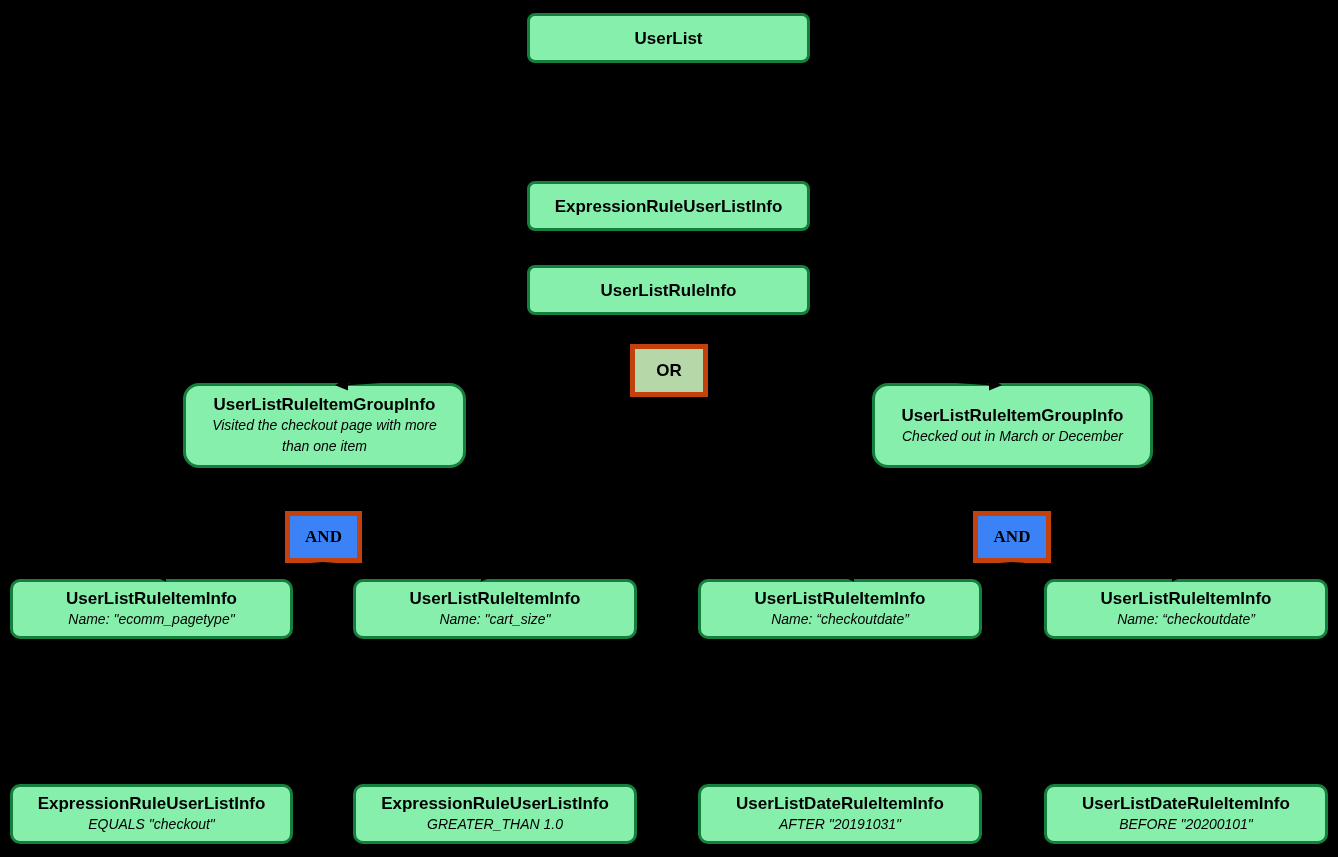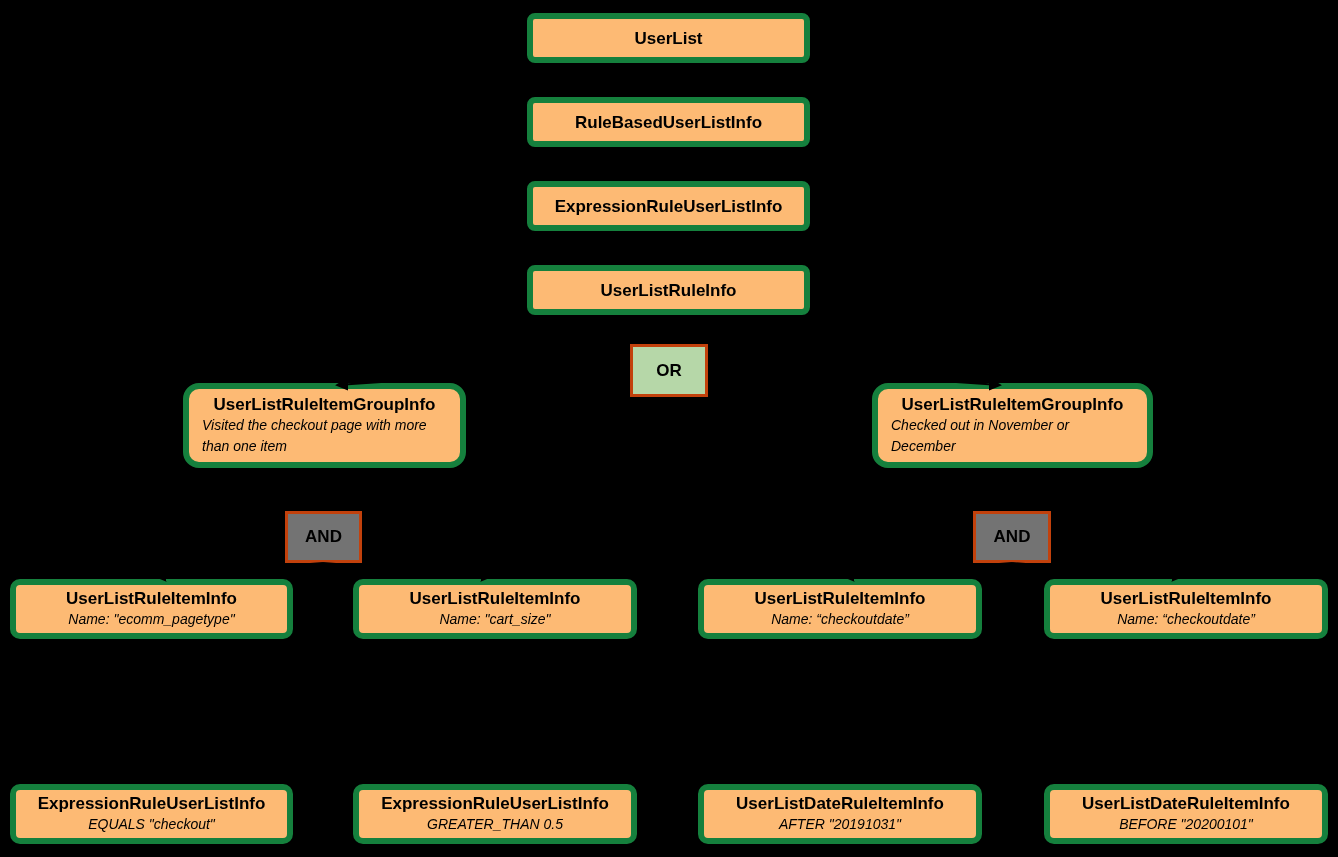--- a/index.html
+++ b/index.html
@@ -3,67 +3,64 @@
 <meta charset="utf-8">
 <style>
   html,body{margin:0;padding:0;background:#000;}
   body{
     width:1338px;height:857px;position:relative;overflow:hidden;
     font-family:"Liberation Sans",sans-serif;color:#000;
   }
   .stage{position:absolute;left:0;top:0;width:1338px;height:857px;background:#000;}
   .node{
     position:absolute;box-sizing:border-box;
-    background:#fdba74;border:6px solid #15803d;
+    background:#86efac;border:3px solid #15803d;
     display:flex;flex-direction:column;align-items:center;justify-content:center;
-    text-align:left;z-index:1;
+    text-align:center;z-index:1;
   }
   .node .title{font-weight:700;font-size:17px;line-height:21px;}
   .node .desc{font-style:italic;font-size:14px;line-height:21px;padding:0 13px;}
   .chain{border-radius:8px;}
   .group{border-radius:16px;}
   .leaf{border-radius:10px;}
   .op{
-    position:absolute;box-sizing:border-box;border:3px solid #c2410c;
+    position:absolute;box-sizing:border-box;border:5px solid #c2410c;
     display:flex;align-items:center;justify-content:center;
     font-weight:700;font-size:17px;z-index:1;
   }
   .op-or{background:#b6d7a8;}
-  .op-and{background:#737373;}
+  .op-and{background:#3b82f6;font-family:Liberation Serif, serif;}
   .connectors{position:absolute;left:0;top:0;z-index:2;pointer-events:none;}
 </style>
 </head>
 <body>
 
 <div class="stage">
 
   <div class="node chain" style="left:527px;top:13px;width:283px;height:50px;">
     <div class="title">UserList</div>
-  </div>
-  <div class="node chain" style="left:527px;top:97px;width:283px;height:50px;">
-    <div class="title">RuleBasedUserListInfo</div>
   </div>
   <div class="node chain" style="left:527px;top:181px;width:283px;height:50px;">
     <div class="title">ExpressionRuleUserListInfo</div>
   </div>
   <div class="node chain" style="left:527px;top:265px;width:283px;height:50px;">
     <div class="title">UserListRuleInfo</div>
   </div>
 
   <div class="op op-or" style="left:630px;top:344px;width:78px;height:53px;">
     <span>OR</span>
   </div>
 
   <div class="node group" style="left:183px;top:383px;width:283px;height:85px;">
     <div class="title">UserListRuleItemGroupInfo</div>
     <div class="desc">Visited the checkout page with more than one item</div>
   </div>
   <div class="node group" style="left:872px;top:383px;width:281px;height:85px;">
     <div class="title">UserListRuleItemGroupInfo</div>
-    <div class="desc">Checked out in November or December</div>
+    <div class="desc">Checked out in March or December</div>
   </div>
 
   <div class="op op-and" style="left:285px;top:511px;width:77px;height:52px;">
     <span>AND</span>
   </div>
   <div class="op op-and" style="left:973px;top:511px;width:78px;height:52px;">
     <span>AND</span>
   </div>
 
   <div class="node leaf" style="left:10px;top:579px;width:283px;height:60px;">
@@ -82,21 +79,21 @@
     <div class="title">UserListRuleItemInfo</div>
     <div class="desc">Name: “checkoutdate”</div>
   </div>
 
   <div class="node leaf" style="left:10px;top:784px;width:283px;height:60px;">
     <div class="title">ExpressionRuleUserListInfo</div>
     <div class="desc">EQUALS "checkout"</div>
   </div>
   <div class="node leaf" style="left:353px;top:784px;width:284px;height:60px;">
     <div class="title">ExpressionRuleUserListInfo</div>
-    <div class="desc">GREATER_THAN 0.5</div>
+    <div class="desc">GREATER_THAN 1.0</div>
   </div>
   <div class="node leaf" style="left:698px;top:784px;width:284px;height:60px;">
     <div class="title">UserListDateRuleItemInfo</div>
     <div class="desc">AFTER "20191031"</div>
   </div>
   <div class="node leaf" style="left:1044px;top:784px;width:284px;height:60px;">
     <div class="title">UserListDateRuleItemInfo</div>
     <div class="desc">BEFORE "20200101"</div>
   </div>
 

